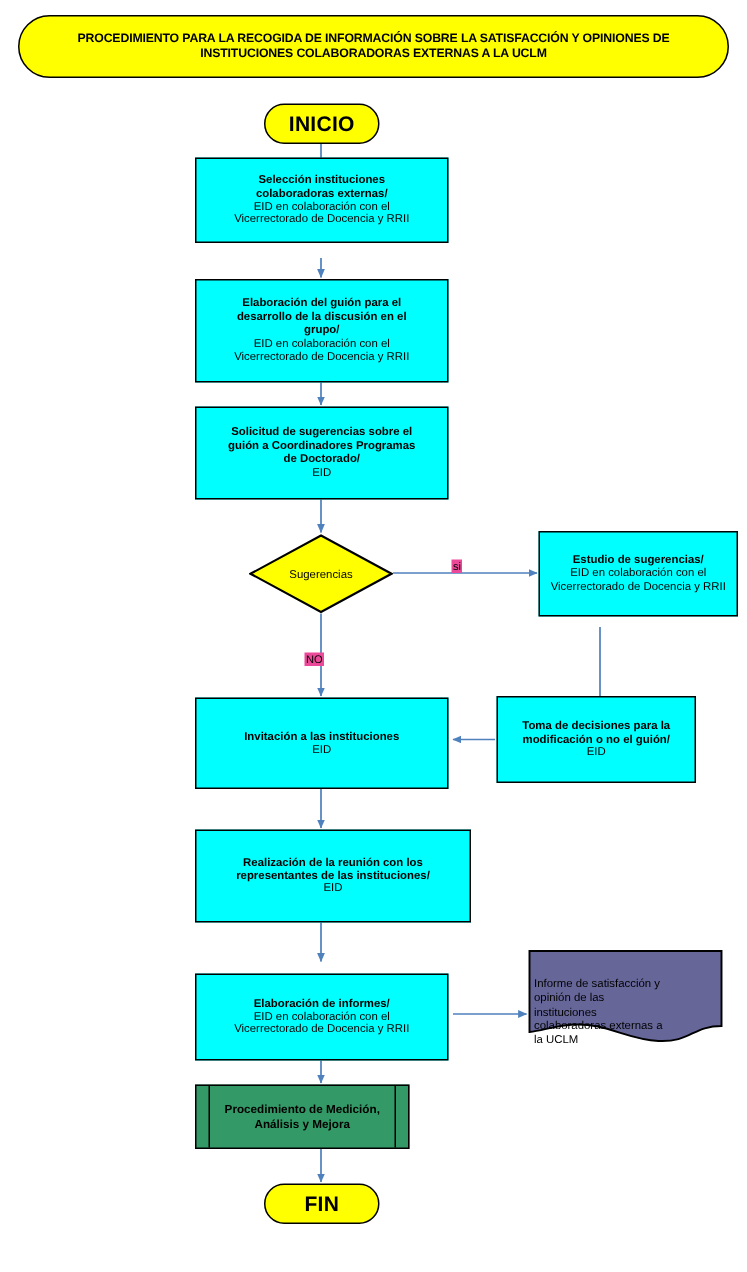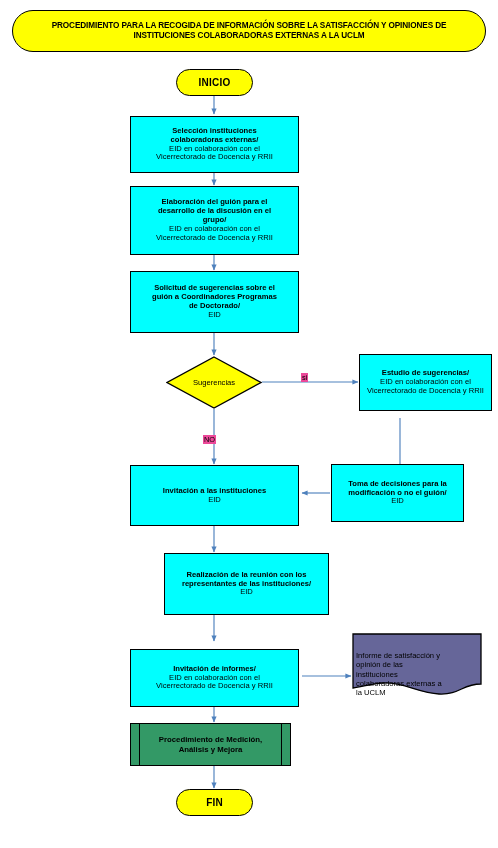--- a/index.html
+++ b/index.html
@@ -41,21 +41,21 @@
     letter-spacing: -0.1px;
     padding: 2px 22px;
   }
   .banner .ln { display: block; }
 
   
   .terminator {
     background: #ffff00;
     border: 1.5px solid #000000;
     border-radius: 14px;
-    font-size: 10px;
+    font-size: 14px;
     font-weight: bold;
     letter-spacing: 0.2px;
   }
 
   
   .process {
     background: #00ffff;
     border: 1.4px solid #000000;
     font-size: 7.6px;
     padding: 3px 5px;
@@ -177,21 +177,21 @@
 
   <div class="node banner" style="left:12px; top:10px; width:474px; height:42px;">
     <span class="ln">PROCEDIMIENTO PARA LA RECOGIDA DE INFORMACIÓN SOBRE LA SATISFACCIÓN Y OPINIONES DE</span>
     <span class="ln">INSTITUCIONES COLABORADORAS EXTERNAS A LA UCLM</span>
   </div>
 
   <div class="node terminator" style="left:176px; top:69px; width:77px; height:27px;">
     <span>INICIO</span>
   </div>
 
-  <div class="node process" style="left:130px; top:116px; width:169px; height:57px;">
+  <div class="node process" style="left:130px; top:105px; width:169px; height:57px;">
     <span class="hd">Selección instituciones</span>
     <span class="hd">colaboradoras externas/</span>
     <span class="sub">EID en colaboración con el</span>
     <span class="sub">Vicerrectorado de Docencia y RRII</span>
   </div>
 
   <div class="node process" style="left:130px; top:186px; width:169px; height:69px;">
     <span class="hd">Elaboración del guión para el</span>
     <span class="hd">desarrollo de la discusión en el</span>
     <span class="hd">grupo/</span>
@@ -226,46 +226,46 @@
     <span class="hd">Toma de decisiones para la</span>
     <span class="hd">modificación  o no el guión/</span>
     <span class="sub">EID</span>
   </div>
 
   <div class="node process" style="left:130px; top:465px; width:169px; height:61px;">
     <span class="hd">Invitación a las instituciones</span>
     <span class="sub">EID</span>
   </div>
 
-  <div class="node process" style="left:130px; top:553px; width:165px; height:62px;margin-left:34px;">
+  <div class="node process" style="left:130px; top:553px; width:184px; height:62px;">
     <span class="hd">Realización de la reunión con los</span>
     <span class="hd">representantes de las instituciones/</span>
     <span class="sub">EID</span>
   </div>
 
   <div class="node process" style="left:130px; top:649px; width:169px; height:58px;">
-    <span class="hd">Invitación de informes/</span>
+    <span class="hd">Elaboración de informes/</span>
     <span class="sub">EID en colaboración con el</span>
     <span class="sub">Vicerrectorado de Docencia y RRII</span>
   </div>
 
   <div class="doc-wrap" style="left:352px; top:633px; width:130px; height:62px;">
     <svg viewBox="0 0 130 62" width="130" height="62">
       <path d="M1,1 L129,1 L129,51 C110,51 108,62 87,61 C66,60 52,49 31,50 C19,50.5 10,54 1,55 Z" fill="#666699" stroke="#000000" stroke-width="1.3"></path>
     </svg>
     <div class="doc-text">
       <div>Informe de satisfacción y</div>
       <div>opinión de las</div>
       <div>instituciones</div>
       <div>colaboradoras externas a</div>
       <div>la UCLM</div>
     </div>
   </div>
 
-  <div class="node predef" style="left:130px; top:723px; width:161px; height:43px;">
+  <div class="node predef" style="left:130px; top:723px; width:143px; height:43px;">
     <span>Procedimiento de Medición,</span>
     <span>Análisis y Mejora</span>
   </div>
 
   <div class="node terminator" style="left:176px; top:789px; width:77px; height:27px;">
     <span>FIN</span>
   </div>
 
 </div>
 

